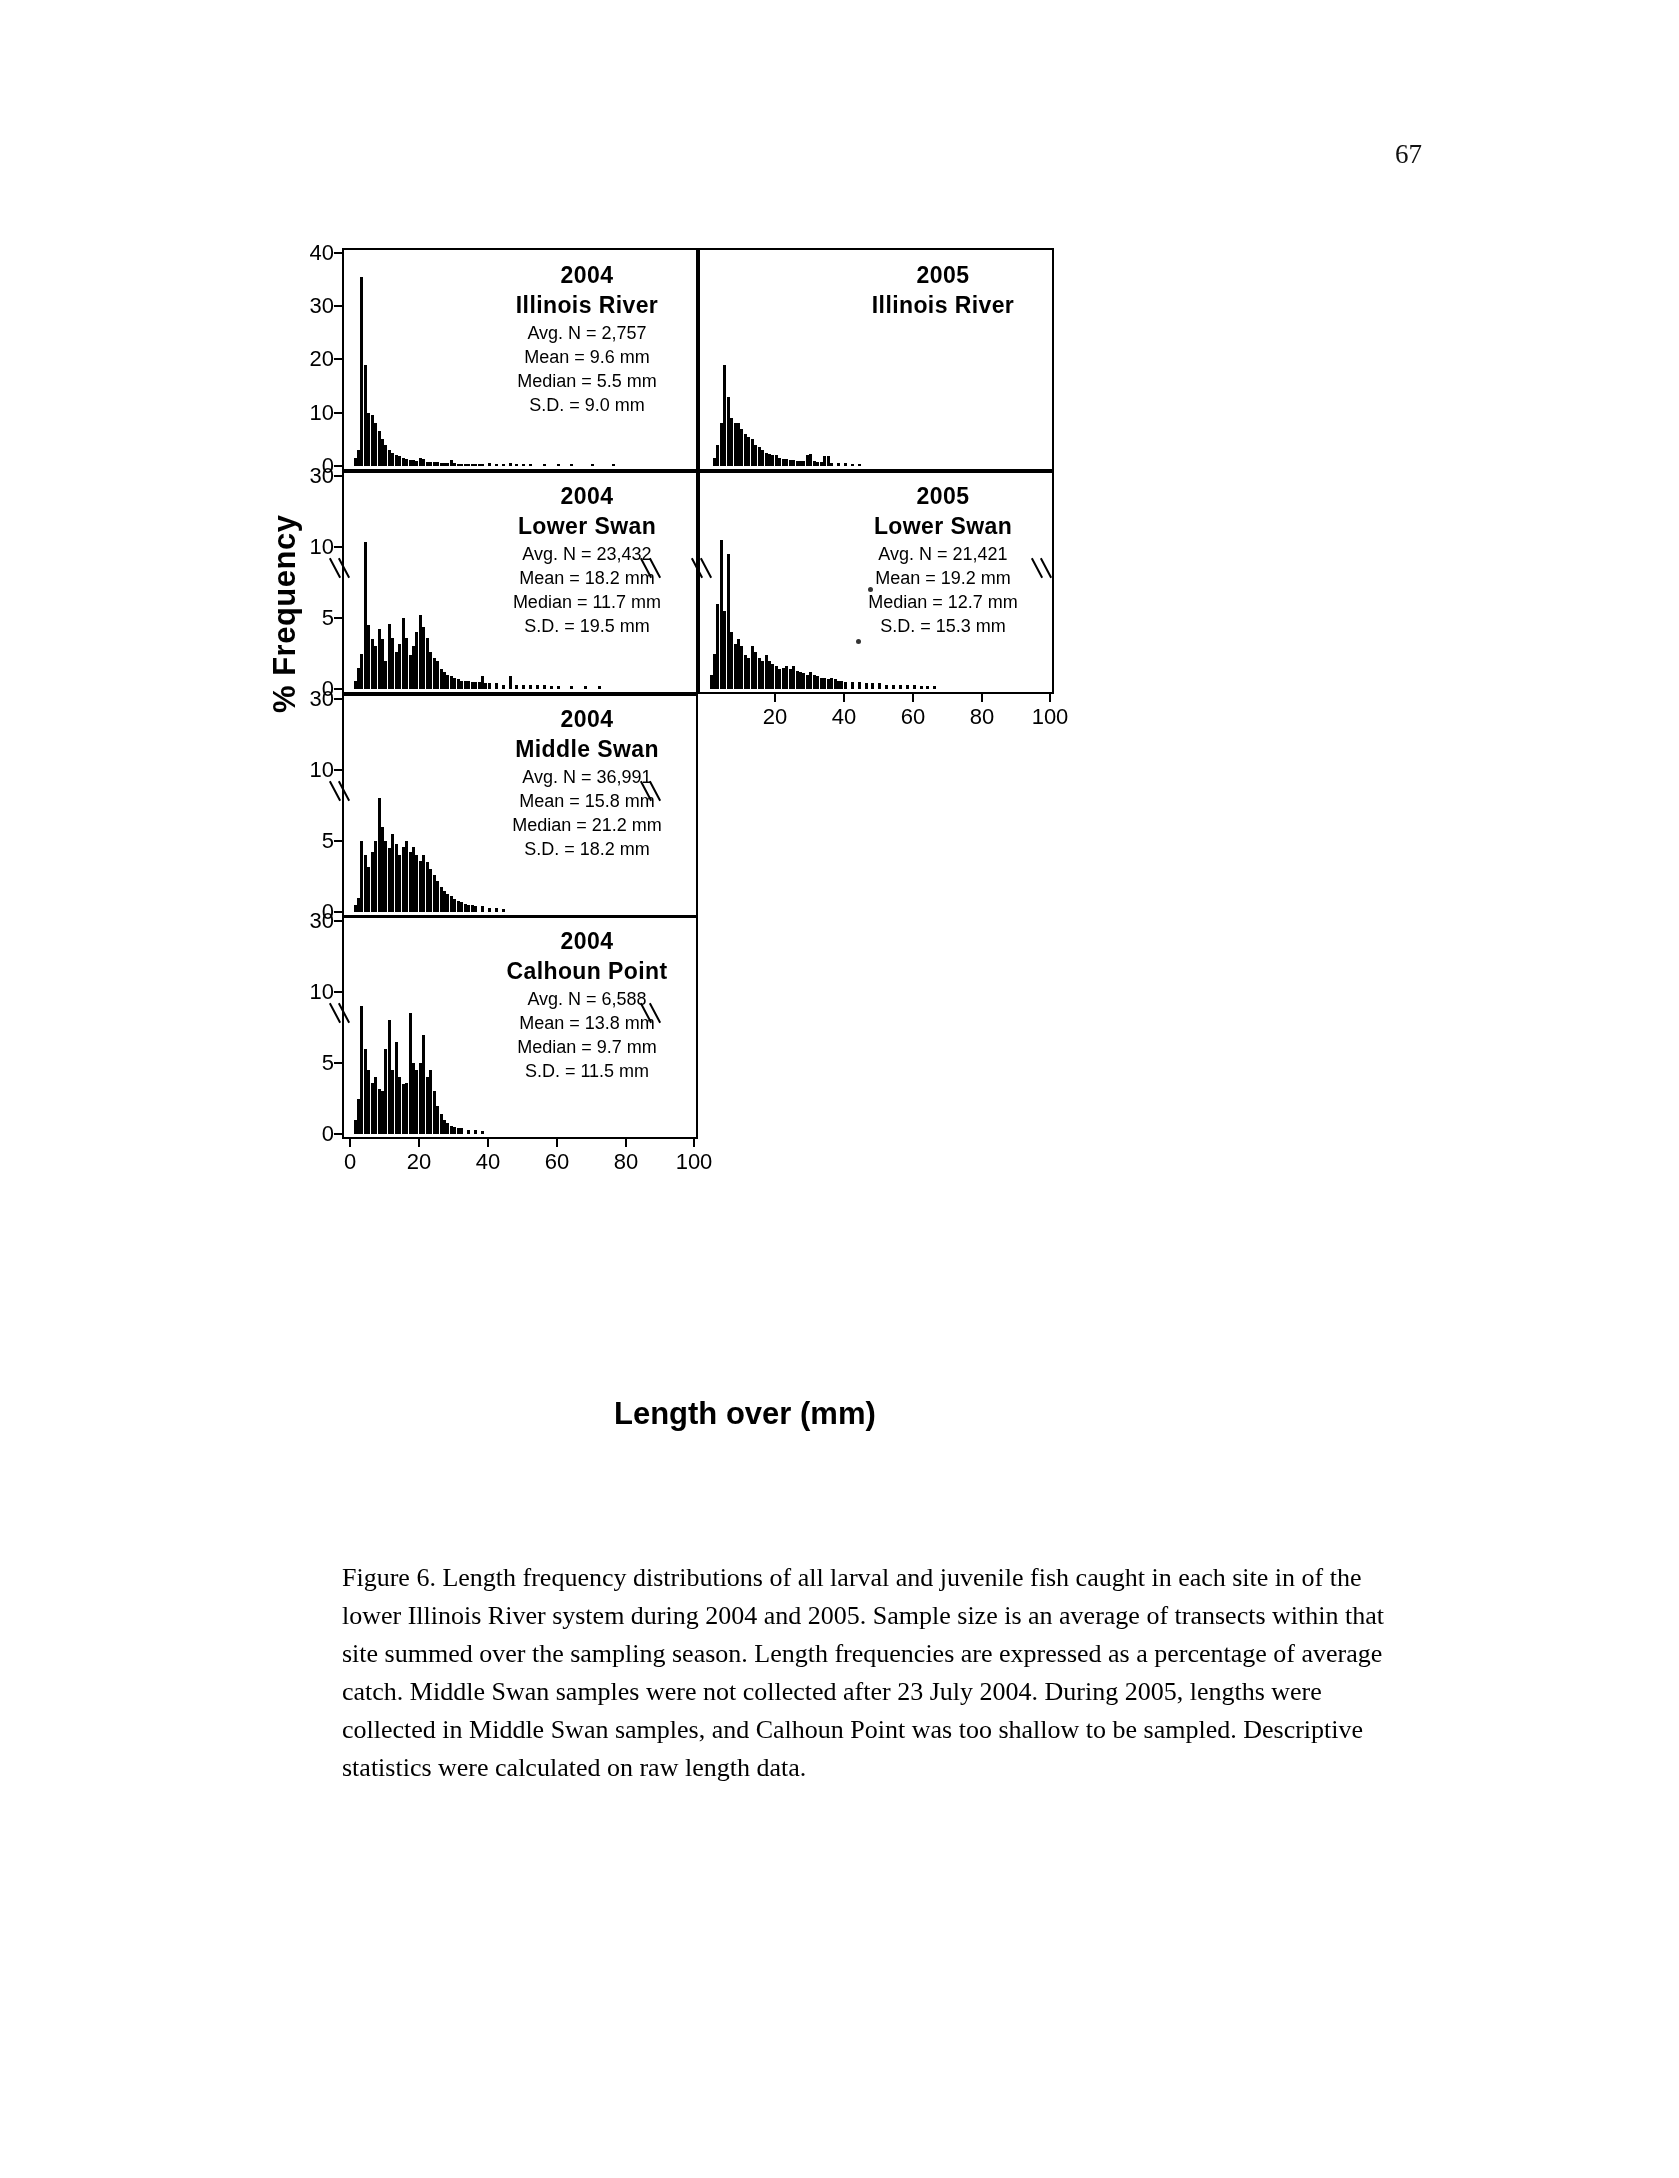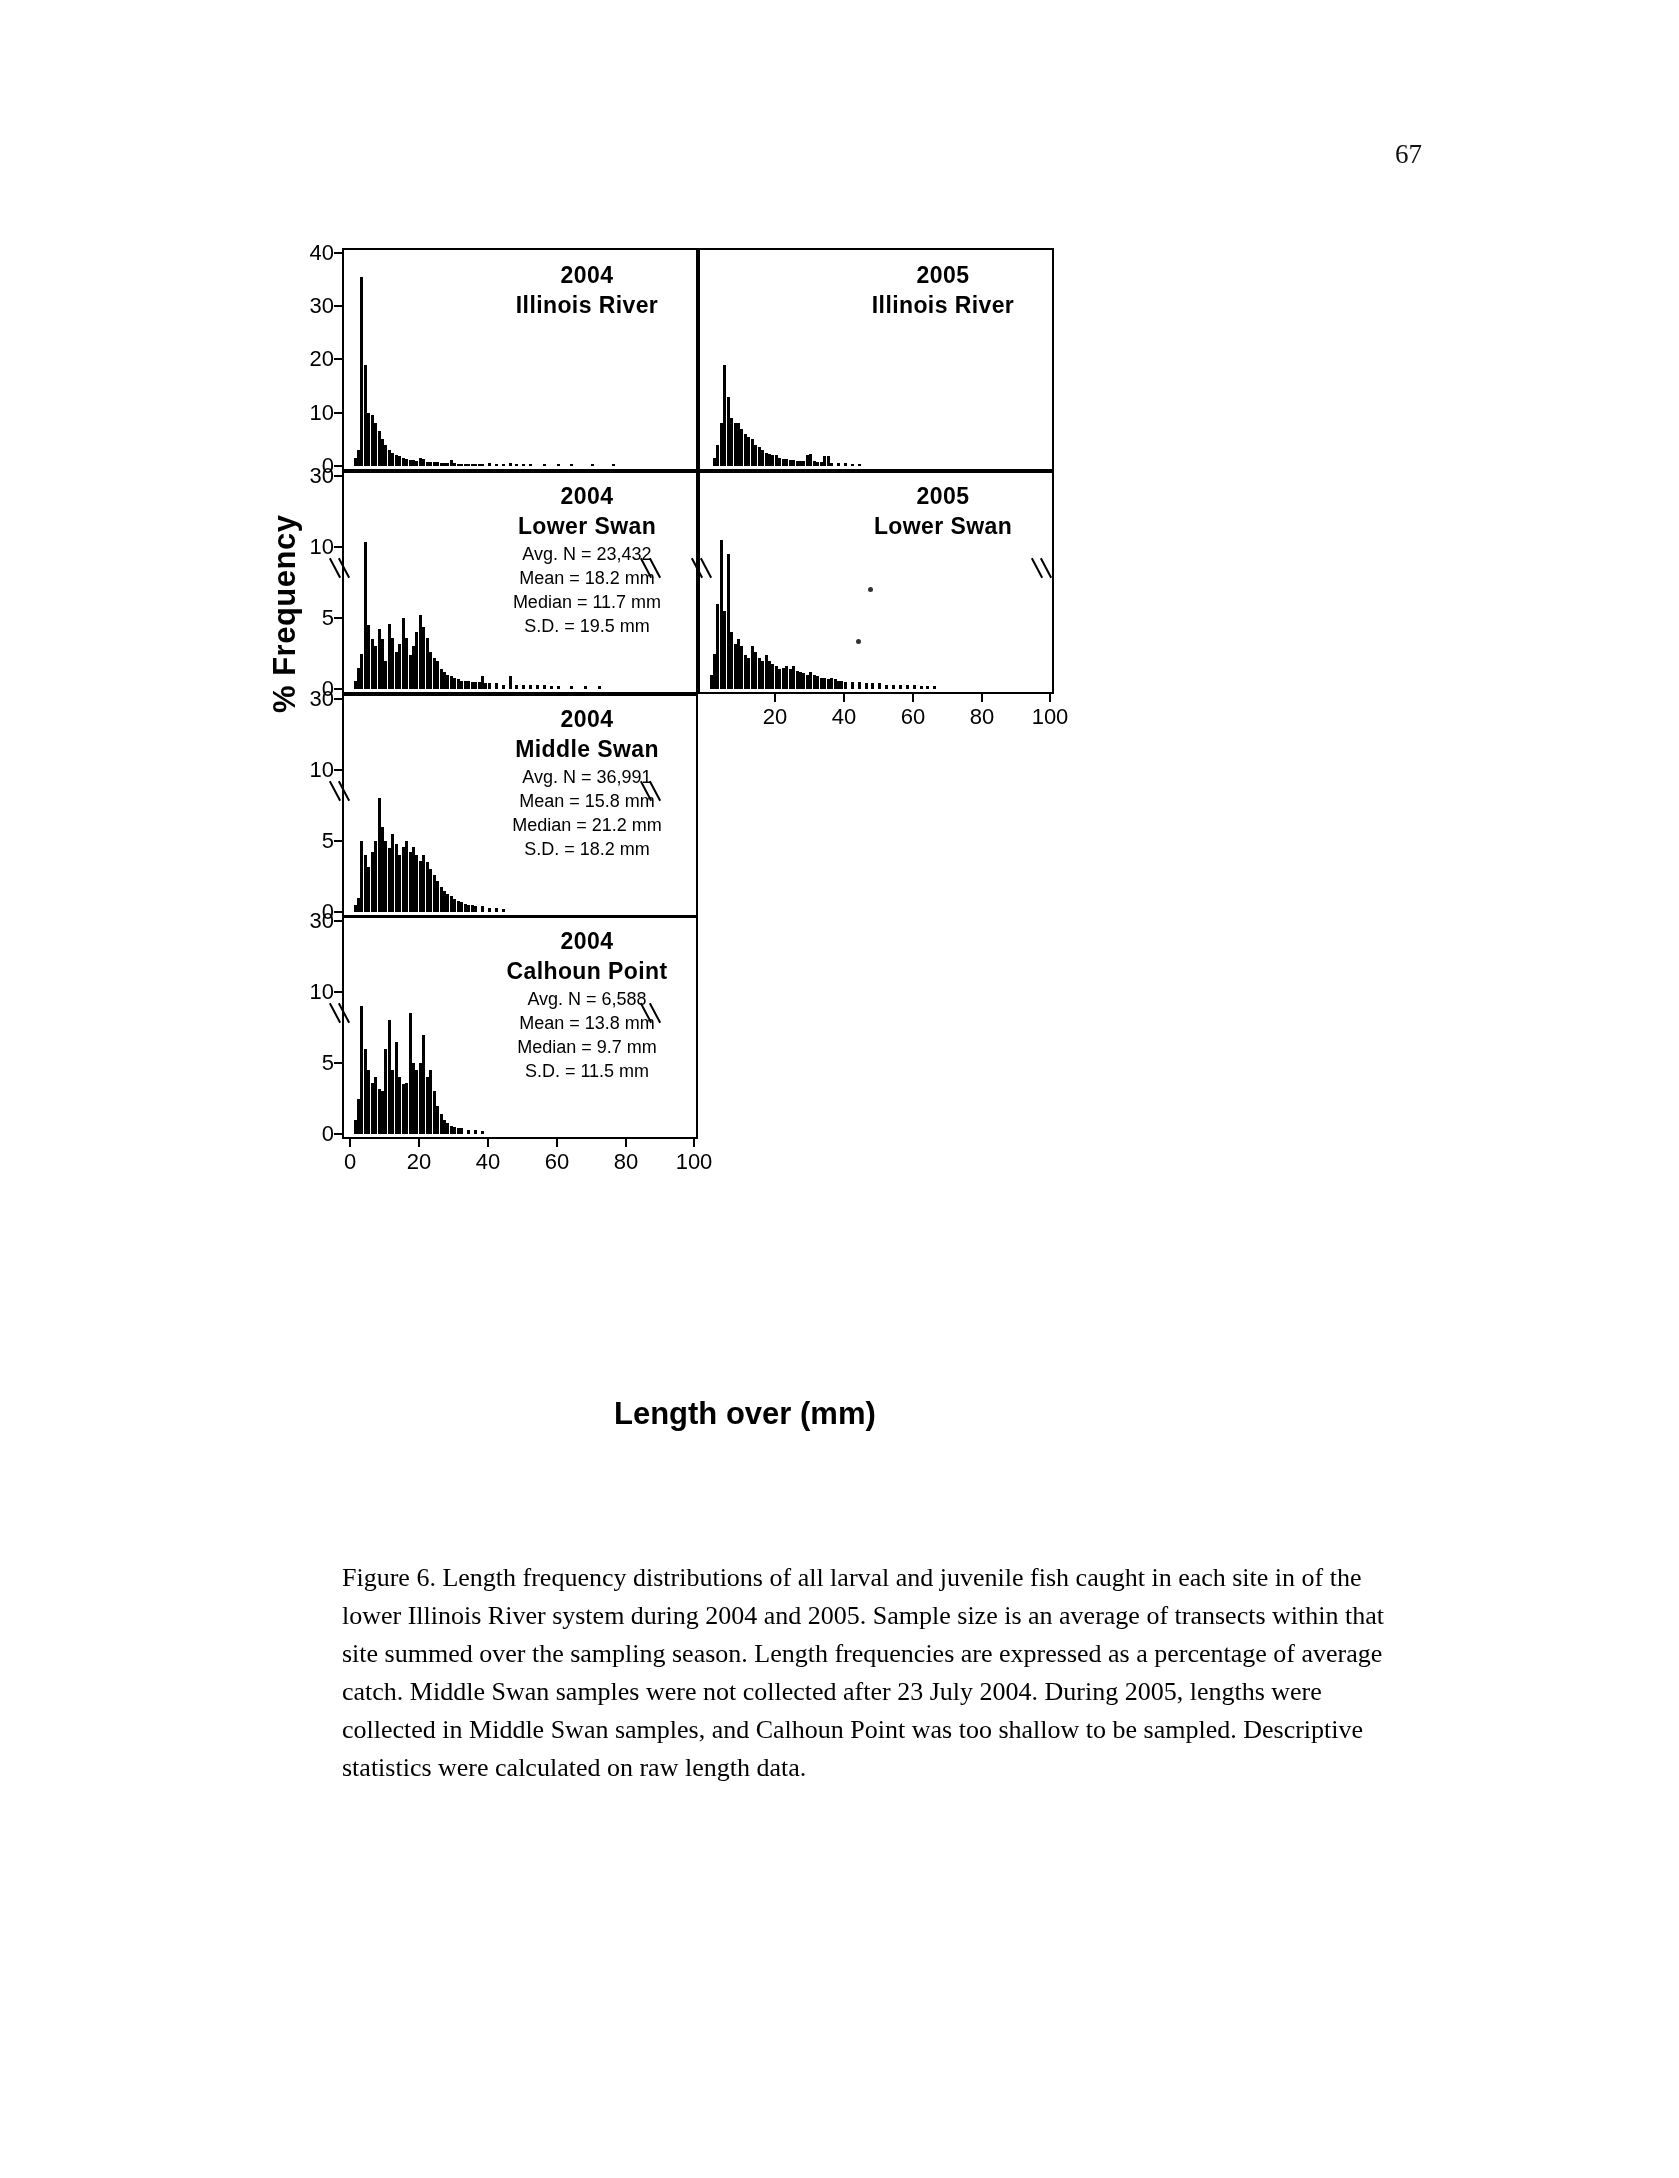--- a/index.html
+++ b/index.html
@@ -228,20 +228,26 @@
             <div class="bar" style="left: 193px; width: 3px; height: 2.2px; bottom: 3px;"></div>
             <div class="bar" style="left: 207px; width: 3px; height: 1.6px; bottom: 3px;"></div>
             <div class="bar" style="left: 220px; width: 3px; height: 1.6px; bottom: 3px;"></div>
             <div class="bar" style="left: 241px; width: 3px; height: 1.6px; bottom: 3px;"></div>
             <div class="bar" style="left: 262px; width: 3px; height: 1.6px; bottom: 3px;"></div>
           </div>
       </div>
       <div class="panel-title" style="left:139px; top:10px; width:208px;">
         <div>2004</div>
         <div>Illinois River</div>
+      </div>
+      <div class="panel-stats" style="left:139px; top:71px; width:208px;">
+        <div>Avg. N = 2,757</div>
+        <div>Mean = 9.6 mm</div>
+        <div>Median = 5.5 mm</div>
+        <div>S.D. = 9.0 mm</div>
       </div>
     <div class="ytick" style="top: 216px;">0</div>
         <div class="ytickmark" style="top: 216px;"></div>
         <div class="ytick" style="top: 163px;">10</div>
         <div class="ytickmark" style="top: 163px;"></div>
         <div class="ytick" style="top: 109px;">20</div>
         <div class="ytickmark" style="top: 109px;"></div>
         <div class="ytick" style="top: 56px;">30</div>
         <div class="ytickmark" style="top: 56px;"></div>
         <div class="ytick" style="top: 3px;">40</div>
@@ -433,20 +439,26 @@
             <div class="bar" style="left: 207px; width: 3px; height: 4.3px; bottom: 3px;"></div>
             <div class="bar" style="left: 214px; width: 3px; height: 2.9px; bottom: 3px;"></div>
             <div class="bar" style="left: 220px; width: 3px; height: 2.9px; bottom: 3px;"></div>
             <div class="bar" style="left: 227px; width: 3px; height: 2.9px; bottom: 3px;"></div>
           </div>
       </div>
       <div class="panel-title" style="left:139px; top:8px; width:208px;">
         <div>2005</div>
         <div>Lower Swan</div>
       </div>
+      <div class="panel-stats" style="left:139px; top:69px; width:208px;">
+        <div>Avg. N = 21,421</div>
+        <div>Mean = 19.2 mm</div>
+        <div>Median = 12.7 mm</div>
+        <div>S.D. = 15.3 mm</div>
+      </div>
       <div class="axisbreak" style="left:-8px; top:81px;"></div>
       <div class="axisbreak" style="left:332px; top:81px;"></div>
       <div class="stray-dot" style="left:168px; top:114px; width:5px; height:5px;"></div>
       <div class="stray-dot" style="left:156px; top:166px; width:5px; height:5px;"></div>
     <div class="xtick" style="left: 75px;">20</div>
         <div class="xtickmark" style="left: 74px;"></div>
         <div class="xtick" style="left: 144px;">40</div>
         <div class="xtickmark" style="left: 143px;"></div>
         <div class="xtick" style="left: 213px;">60</div>
         <div class="xtickmark" style="left: 212px;"></div>

